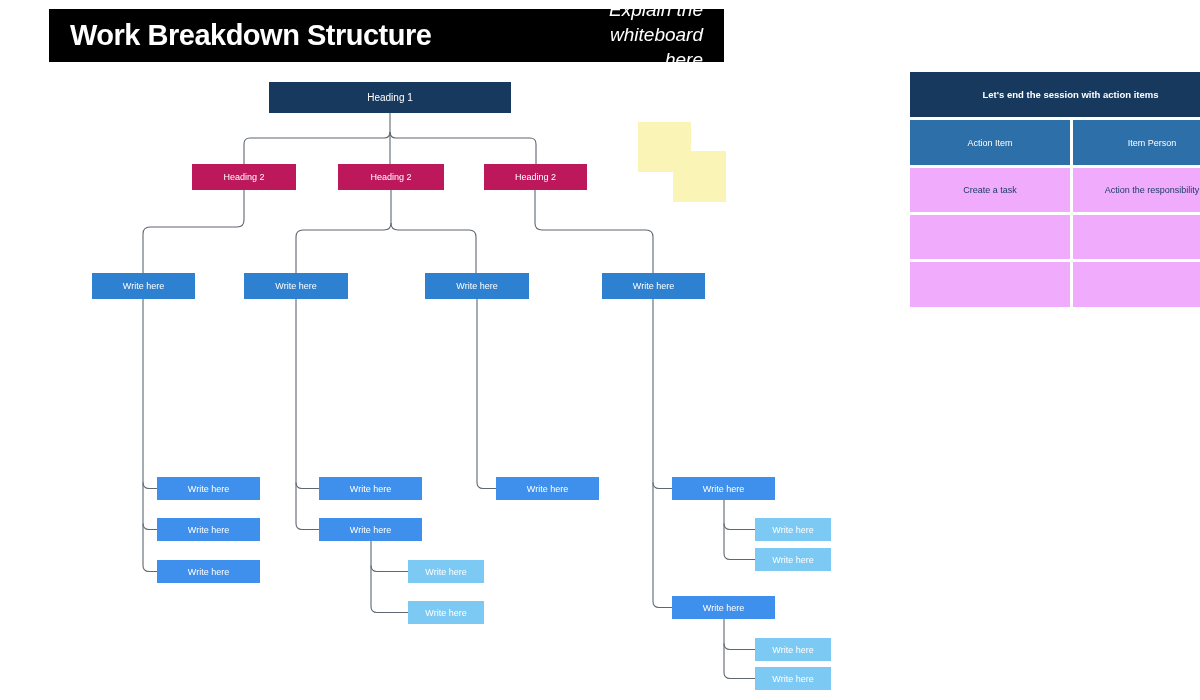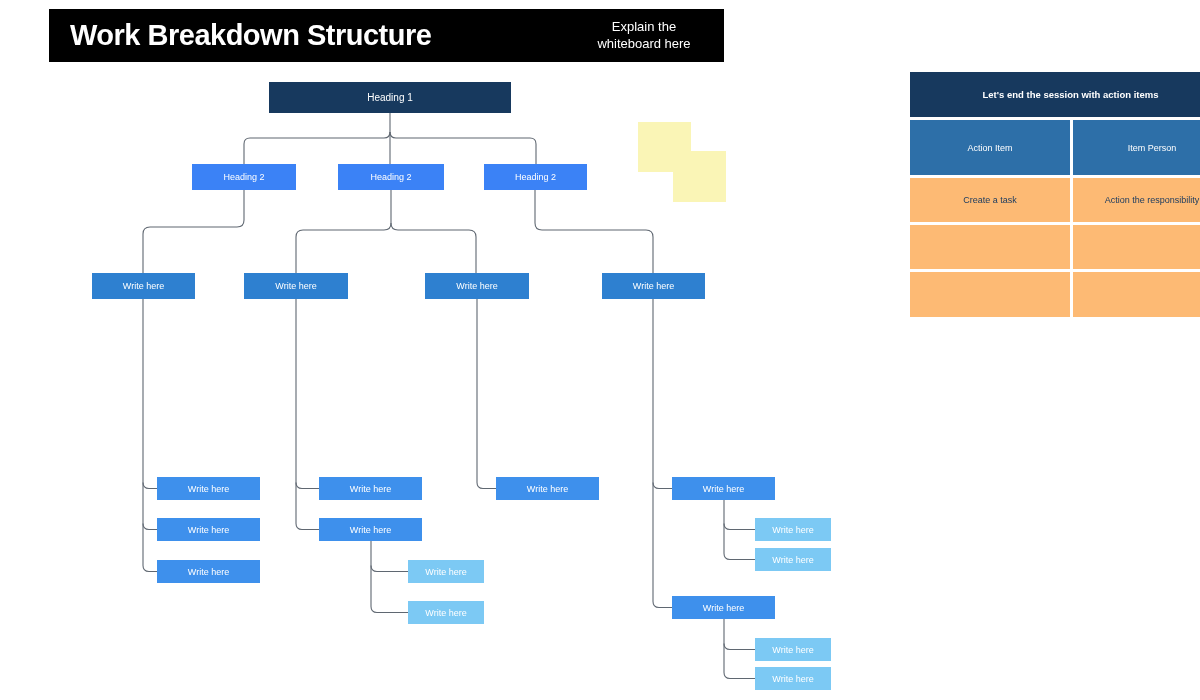--- a/index.html
+++ b/index.html
@@ -7,48 +7,48 @@
     position:relative;width:1200px;height:700px;background:#ffffff;
     font-family:"Liberation Sans", sans-serif;overflow:hidden;margin-left:41px;
   }
   
   #banner{
     position:absolute;left:8px;top:9px;width:675px;height:53px;
     background:#000000;color:#ffffff;display:flex;align-items:center;
     justify-content:space-between;padding:0 21px;box-sizing:border-box;
   }
   #banner .title{font-size:29px;font-weight:bold;letter-spacing:-0.5px;white-space:nowrap;}
-  #banner .subtitle{font-size:13px;line-height:1.3;text-align:center;width:118px;}
+  #banner .subtitle{font-size:19px;line-height:1.3;text-align:right;width:118px;font-style:italic;}
   
   .node{
     position:absolute;display:flex;align-items:center;justify-content:center;
     color:#ffffff;text-align:center;box-sizing:border-box;
   }
   .lv-h1{background:#17395e;font-size:10px;}
-  .lv-h2{background:#3b82f6;font-size:9px;}
+  .lv-h2{background:#be185d;font-size:9px;}
   .lv-3{background:#2e80d0;font-size:9px;}
   .lv-4{background:#3e90ec;font-size:9px;}
   .lv-5{background:#7cc9f4;font-size:9px;}
   
   #connectors{position:absolute;left:0;top:0;width:1200px;height:700px;pointer-events:none;}
   #connectors path{fill:none;stroke:#5f6771;stroke-width:1.1px;}
   
   .sticky{position:absolute;background:#faf5b6;}
   
   #action-table{
     position:absolute;left:869px;top:72px;width:321px;
     display:grid;grid-template-columns:160px 158px;gap:3px;
   }
   #action-table .cell{
     display:flex;align-items:center;justify-content:center;
     text-align:center;font-size:9px;box-sizing:border-box;padding:12px 10px;
   }
   #action-table .t-title{grid-column:1 / span 2;height:45px;background:#17395e;color:#ffffff;font-weight:bold;font-size:9.5px;}
-  #action-table .t-head{height:55px;background:#2d6fa8;color:#ffffff;}
-  #action-table .t-body{height:44px;background:#fdba74;color:#17395f;}
+  #action-table .t-head{height:45px;background:#2d6fa8;color:#ffffff;}
+  #action-table .t-body{height:44px;background:#f0abfc;color:#17395f;}
   #action-table .t-body.last{height:45px;}
 </style>
 </head>
 <body>
 
 <div id="canvas">
 
   <div id="banner">
     <div class="title">Work Breakdown Structure</div>
     <div class="subtitle">Explain the whiteboard here</div>

